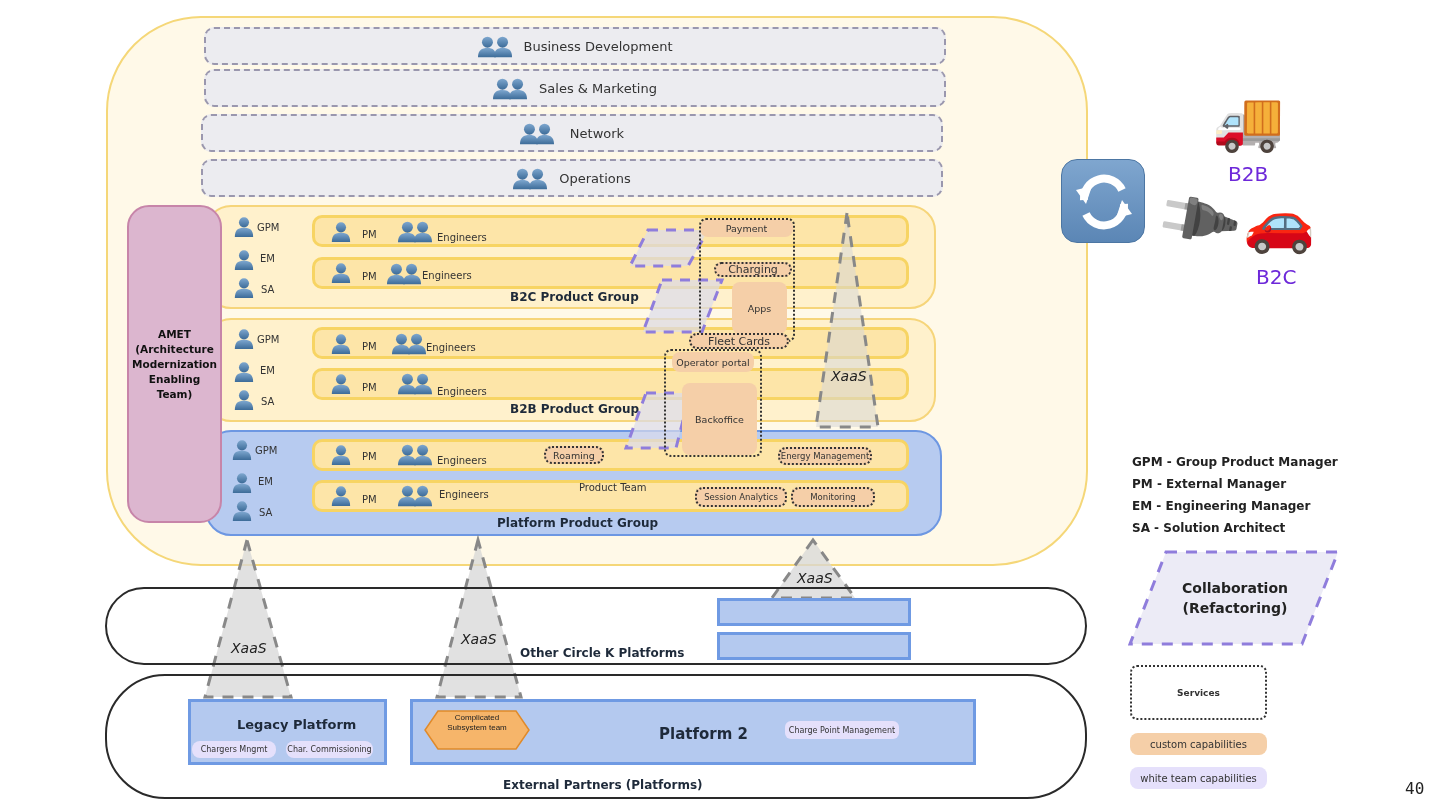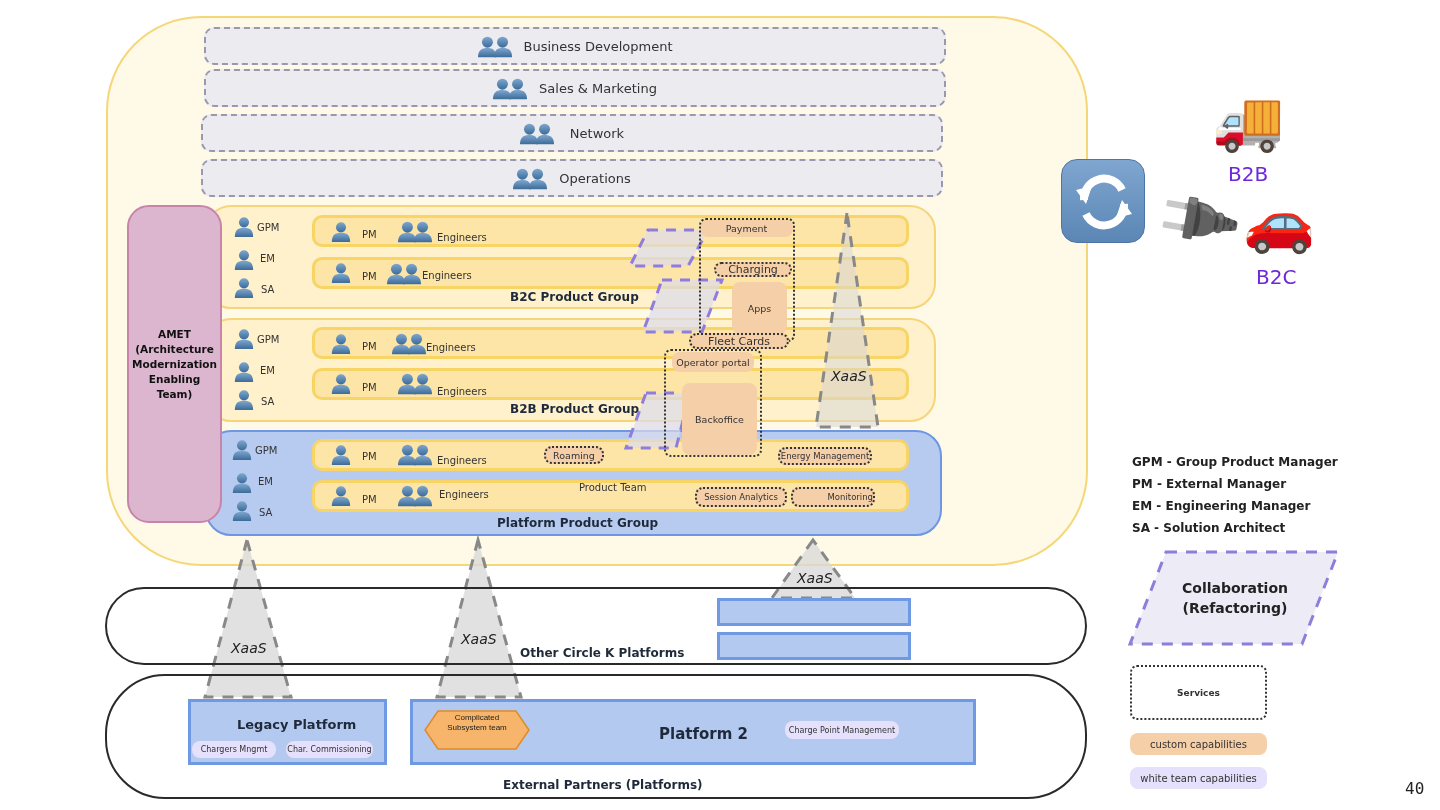--- a/index.html
+++ b/index.html
@@ -253,21 +253,21 @@
 
 <div class="abs svc custom" style="left:544px;top:446px;width:60px;height:18px;border:2px dotted #333;">
   <span>Roaming</span>
 </div>
 <div class="abs svc custom" style="left:778px;top:447px;width:94px;height:18px;border:2px dotted #333;font-size:8.5px;">
   <span>Energy Management</span>
 </div>
 <div class="abs svc custom" style="left:695px;top:487px;width:92px;height:20px;border:2px dotted #333;font-size:8.5px;">
   <span>Session Analytics</span>
 </div>
-<div class="abs svc custom" style="left:791px;top:487px;width:84px;height:20px;border:2px dotted #333;font-size:8.5px;justify-content:flex-end;">
+<div class="abs svc custom" style="left:791px;top:487px;width:84px;height:20px;border:2px dotted #333;font-size:8.5px;">
   <span>Monitoring</span>
 </div>
 
 <span class="xaas" style="left:831px;top:368px;">XaaS</span>
 <span class="xaas" style="left:797px;top:570px;">XaaS</span>
 <span class="xaas" style="left:231px;top:640px;">XaaS</span>
 <span class="xaas" style="left:461px;top:631px;">XaaS</span>
 
 <div class="abs lane" style="left:105px;top:587px;width:982px;height:78px;"></div>
 <div class="abs lane" style="left:105px;top:674px;width:982px;height:125px;border-radius:60px;"></div>
@@ -285,21 +285,21 @@
 <div class="abs white-label" style="left:286px;top:741px;width:87px;height:17px;">
   <span>Char. Commissioning</span>
 </div>
 
 <div class="abs platform" style="left:410px;top:699px;width:566px;height:66px;"></div>
 <span class="lane-title" style="left:659px;top:725px;font-size:15px;">Platform 2</span>
 <svg class="abs" style="left:424px;top:710px;" width="106" height="40">
   <polygon points="14,1 92,1 105,20 92,39 14,39 1,20" fill="#f6b56a" stroke="#e08a2a" stroke-width="1.5"></polygon>
 </svg>
 <span class="abs" style="left:446px;top:713px;width:62px;text-align:center;font-size:8px;line-height:10px;font-family:'Liberation Sans',sans-serif;">Complicated Subsystem team</span>
-<div class="abs white-label" style="left:785px;top:721px;width:114px;height:18px;">
+<div class="abs white-label" style="left:785px;top:721px;width:114px;height:18px;border-radius:6px;">
   <span>Charge Point Management</span>
 </div>
 
 <div class="abs" style="left:1061px;top:159px;width:84px;height:84px;border-radius:16px;background:linear-gradient(#7fa6cf,#5b86b5);border:1px solid #4c76a3;">
   <svg width="84" height="84" viewBox="0 0 84 84">
     <path d="M22 40 A20 20 0 0 1 60 30" fill="none" stroke="#fff" stroke-width="8"></path>
     <polygon points="14,30 30,26 24,44" fill="#fff"></polygon>
     <path d="M62 44 A20 20 0 0 1 24 54" fill="none" stroke="#fff" stroke-width="8"></path>
     <polygon points="70,54 54,58 60,40" fill="#fff"></polygon>
   </svg>

